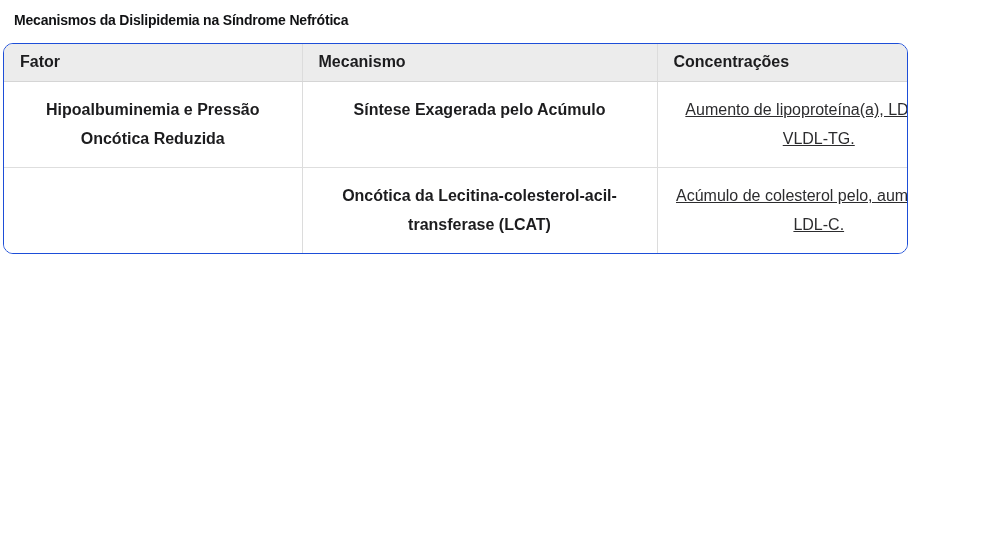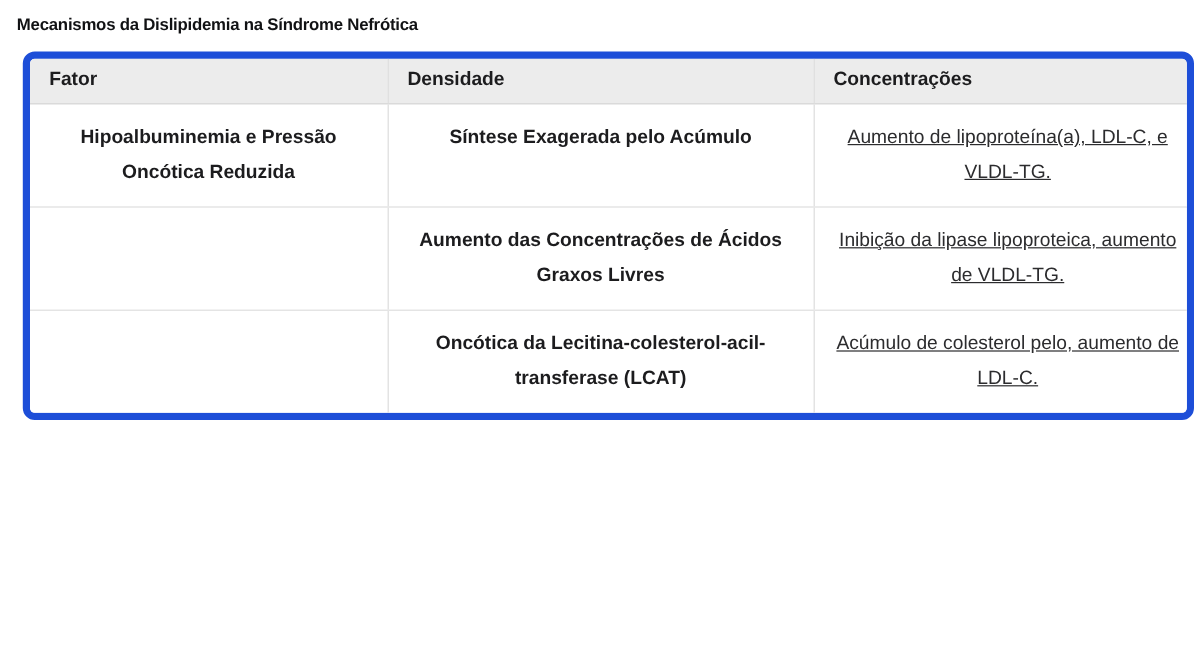--- a/index.html
+++ b/index.html
@@ -18,23 +18,23 @@
   }
   .page-title {
     font-size: 14px;
     font-weight: 700;
     letter-spacing: -0.2px;
     margin: 0;
     padding: 12px 14px 15px 14px;
     color: #111214;
   }
   .table-wrap {
-    margin: 0 19px;
-    width: 976px;
-    border: 6px solid #1d4ed8;
+    margin: 0 3px;
+    width: 905px;
+    border: 1px solid #1d4ed8;
     border-radius: 10px;
     overflow: hidden;
     background: #ffffff;
   }
   table.data-table {
     width: 100%;
     border-collapse: collapse;
     table-layout: fixed;
     font-size: 16px;
   }
@@ -84,34 +84,29 @@
   <div class="table-wrap">
     <table class="data-table">
       <colgroup>
         <col class="col-fator">
         <col class="col-mecanismo">
         <col class="col-consequencias">
       </colgroup>
       <thead>
         <tr>
           <th>Fator</th>
-          <th>Densidade</th>
+          <th>Mecanismo</th>
           <th>Concentrações</th>
         </tr>
       </thead>
       <tbody>
         <tr>
           <td class="cell-fator">Hipoalbuminemia e Pressão Oncótica Reduzida</td>
           <td class="cell-mecanismo">Síntese Exagerada pelo Acúmulo</td>
           <td class="cell-consequencias">Aumento de lipoproteína(a), LDL-C, e VLDL-TG.</td>
-        </tr>
-        <tr>
-          <td class="cell-fator"></td>
-          <td class="cell-mecanismo">Aumento das Concentrações de Ácidos Graxos Livres</td>
-          <td class="cell-consequencias">Inibição da lipase lipoproteica, aumento de VLDL-TG.</td>
         </tr>
         <tr>
           <td class="cell-fator"></td>
           <td class="cell-mecanismo">Oncótica da Lecitina-colesterol-acil-transferase (LCAT)</td>
           <td class="cell-consequencias">Acúmulo de colesterol pelo, aumento de LDL-C.</td>
         </tr>
       </tbody>
     </table>
   </div>
 </div>

